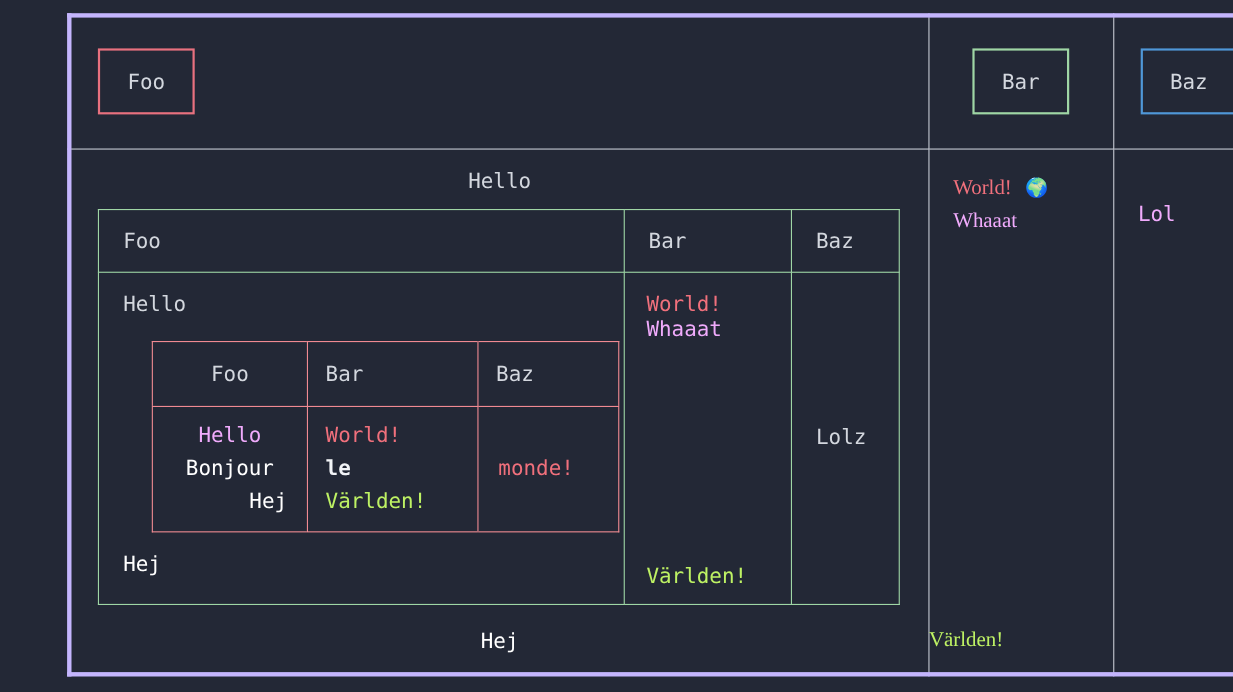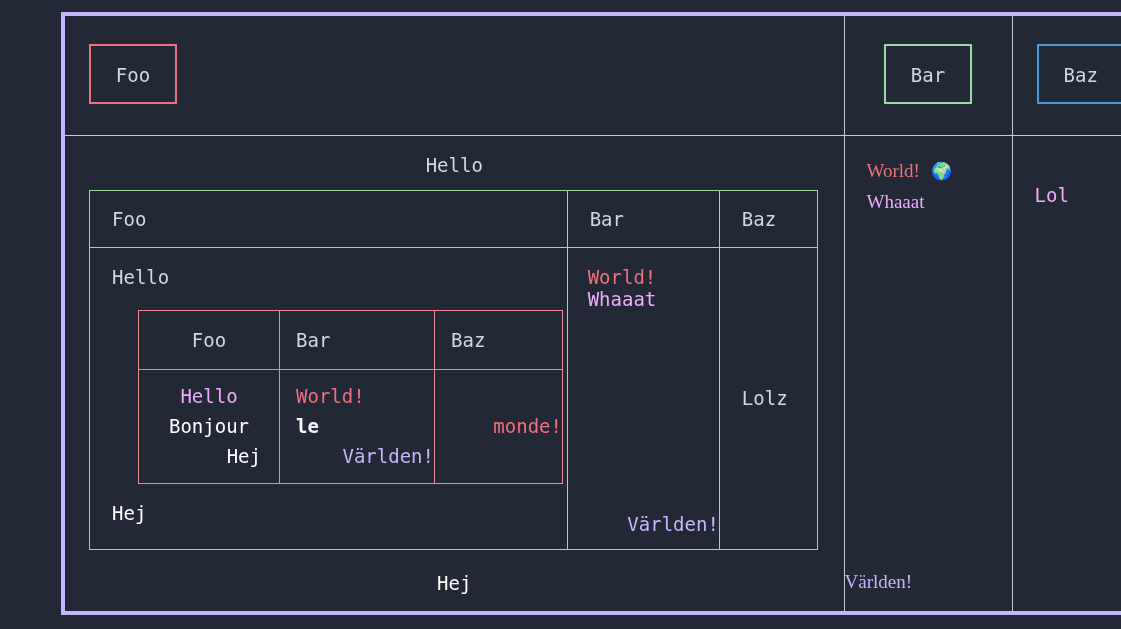--- a/index.html
+++ b/index.html
@@ -144,25 +144,25 @@
   .r-th { height: 58px; line-height: 58px; }
   .r-th.c  { text-align: center; }
   .r-th.l  { text-align: left; padding-left: 16px; }
   .r-body  { height: 114px; padding: 6px 0; }
 
   .r-foo-lines { text-align: center; line-height: 30px; }
   .r-foo-lines .l2 { display: block; }
   .r-foo-lines .l3 { display: block; text-align: right; padding-right: 18px; }
   .r-bar-lines { text-align: left; padding-left: 16px; line-height: 30px; }
   .r-bar-lines span { display: block; }
-  .r-baz-line { text-align: right; padding-left: 18px; }
+  .r-baz-line { text-align: left; padding-left: 18px; }
 
   
   .c-red    { color: #f0707c; }
-  .c-yellow { color: #c4b5fd; text-align: right; }
+  .c-yellow { color: #bef264; }
   .c-blue   { color: #ffffff; }
   .c-white  { color: #f2f4f7; font-weight: bold; }
   .c-grey   { color: #f0abfc; }
 
   .cell-pad-tl { padding: 20px 0 0 22px; font-family: Liberation Serif, serif; }
   .mid-bottom {
     position: relative;
     height: 100%;
   }
   .mid-top-txt { line-height: 30px; }

